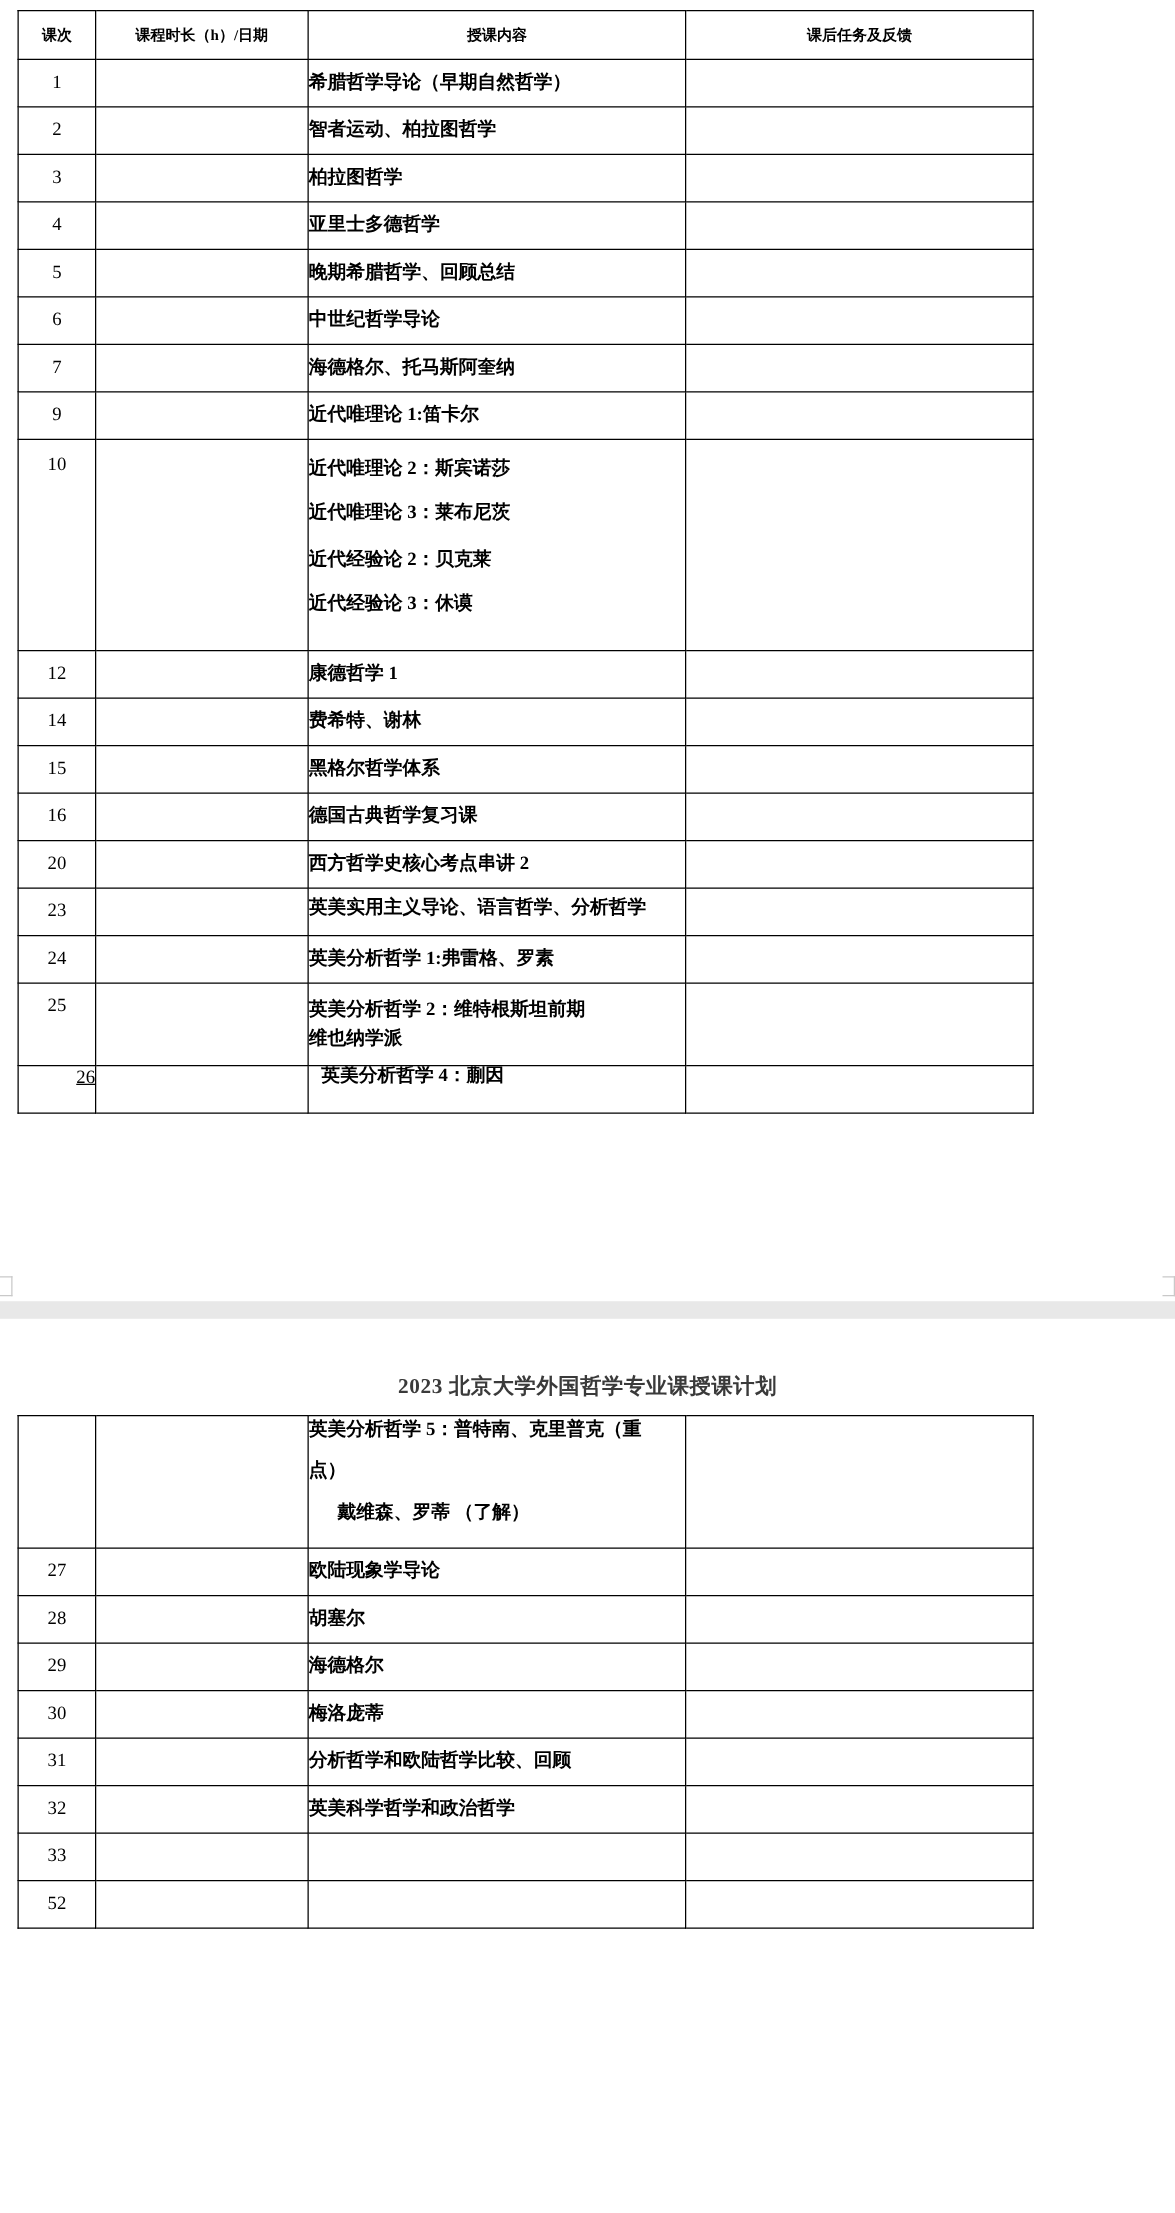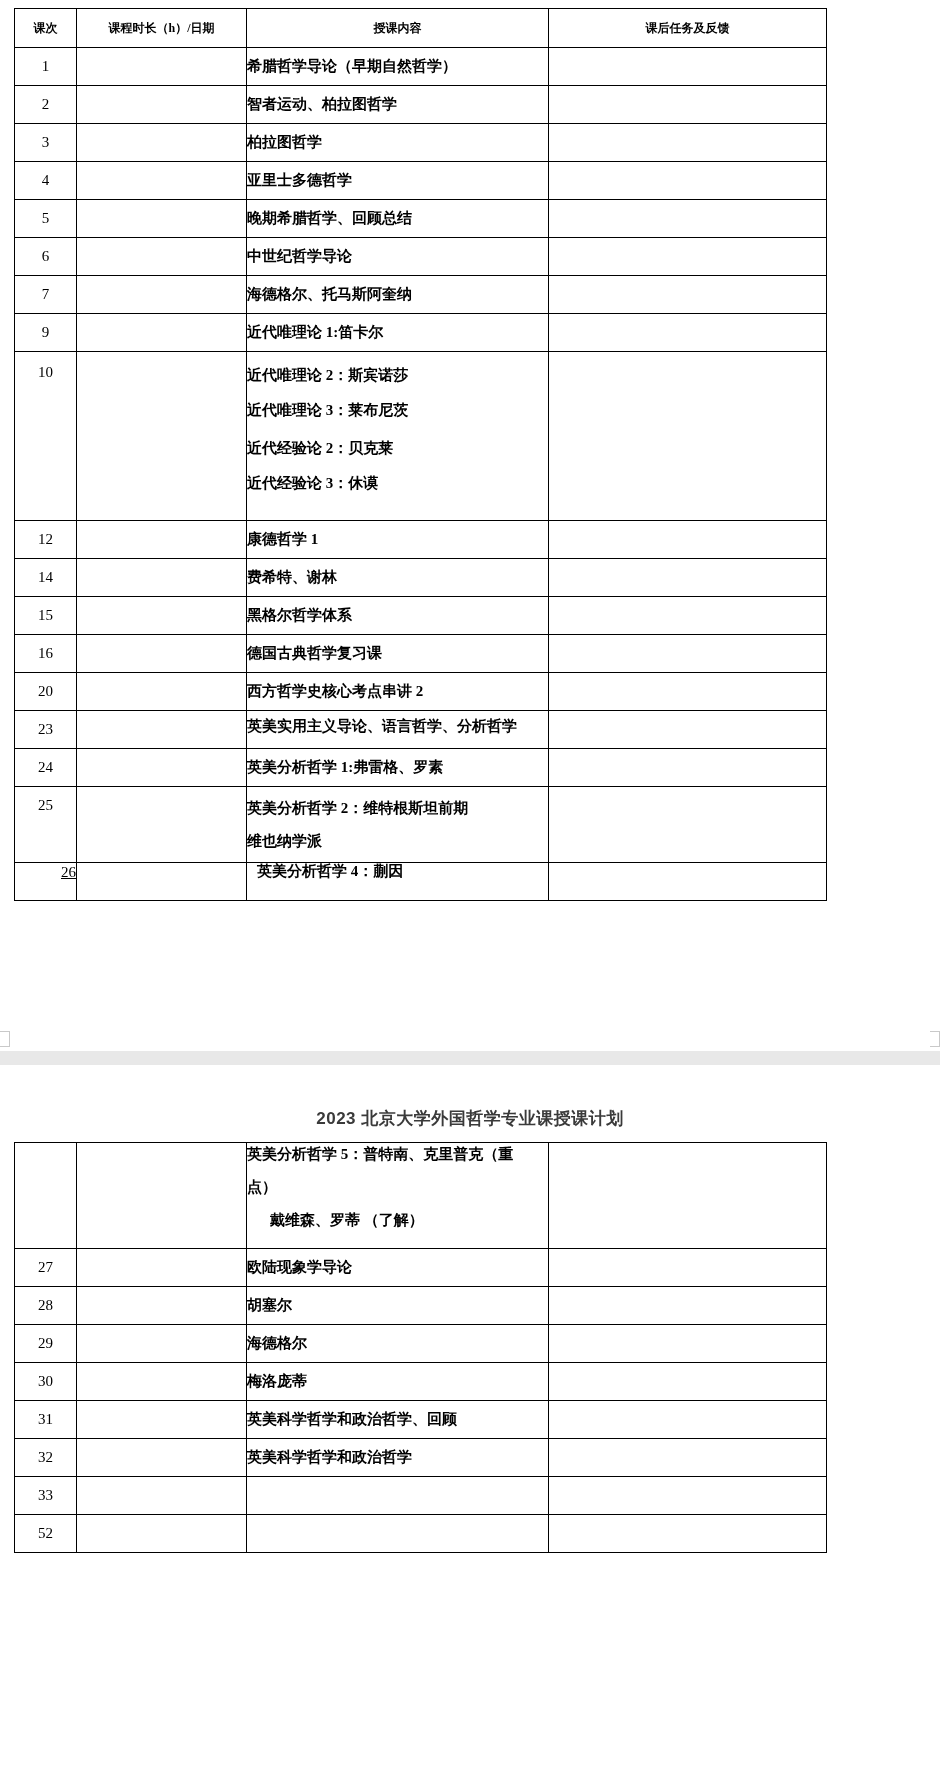--- a/index.html
+++ b/index.html
@@ -88,21 +88,21 @@
   .page-break-space {
     height: 130px;
   }
   .doc-title {
     text-align: center;
     font-weight: bold;
     font-size: 17px;
     letter-spacing: 0.5px;
     color: #3a3a3a;
     margin: 42px 0 12px 0;
-    font-family: Liberation Sans, sans-serif;
+    font-family: Liberation Serif, serif;
   }
   .tiny-marks {
     position: relative;
     height: 20px;
   }
   .tiny-marks .mk {
     position: absolute;
     width: 9px;
     height: 14px;
     border: 1px solid #c9c9c9;
@@ -262,21 +262,21 @@
           <td class="content">
               <span class="line">英美分析哲学 1:弗雷格、罗素</span>
             </td>
           <td class="blank"></td>
         </tr>
         <tr class="row-tall">
           <td class="num" style="vertical-align:top; padding-top:10px;">25</td>
           <td class="blank"></td>
           <td class="content" style="padding-top:10px;padding-bottom:8px;">
             <span class="line">英美分析哲学 2：维特根斯坦前期</span>
-            <span class="line" style="margin-top:10px;">维也纳学派</span>
+            <span class="line" style="">维也纳学派</span>
           </td>
           <td class="blank"></td>
         </tr>
         <tr>
           <td class="num clip" style="height:16px; text-align:right;text-decoration:underline;">
             <span class="clip-text" style="position:relative; top:-9px;">26</span>
           </td>
           <td class="blank"></td>
           <td class="content clip" style="height:16px; padding:0 0 0 10px;">
             <span class="clip-text" style="position:relative; top:-9px;">英美分析哲学 4：蒯因</span>
@@ -346,21 +346,21 @@
           <td class="blank"></td>
           <td class="content">
               <span class="line">梅洛庞蒂</span>
             </td>
           <td class="blank"></td>
         </tr>
         <tr>
           <td class="num">31</td>
           <td class="blank"></td>
           <td class="content">
-              <span class="line">英美科学哲学和政治哲学、回顾</span>
+              <span class="line">分析哲学和欧陆哲学比较、回顾</span>
             </td>
           <td class="blank"></td>
         </tr>
         <tr>
           <td class="num">32</td>
           <td class="blank"></td>
           <td class="content">
               <span class="line">英美科学哲学和政治哲学</span>
             </td>
           <td class="blank"></td>

